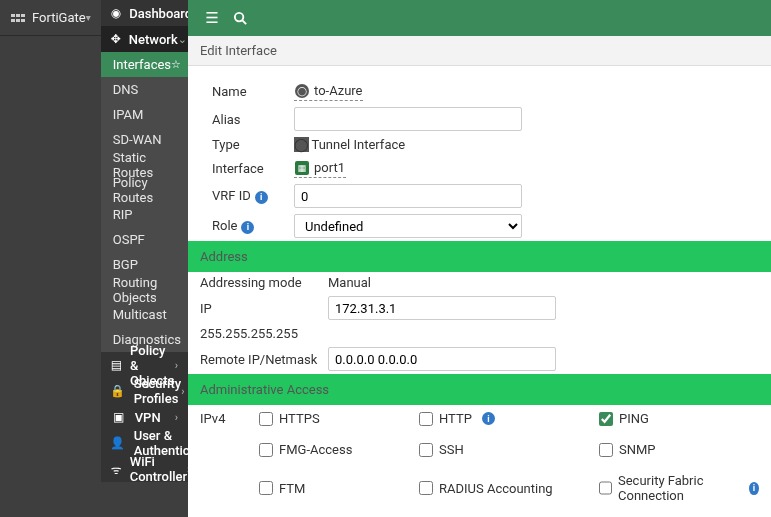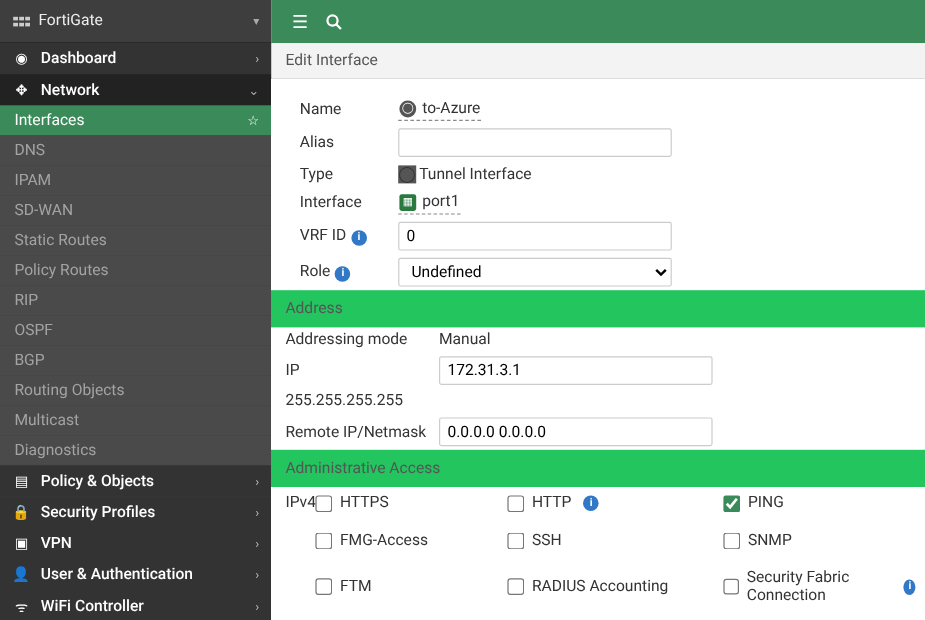--- a/index.html
+++ b/index.html
@@ -1,23 +1,23 @@
 <!DOCTYPE html>
 <html><head>
 <meta charset="utf-8">
 <style>
 *{box-sizing:border-box;margin:0;padding:0;font-family:-apple-system,BlinkMacSystemFont,"Segoe UI",Roboto,Arial,sans-serif}
 body{width:771px;height:517px;overflow:hidden;font-size:13px;color:#333;background:#fff}
 .app{display:flex;height:517px}
-.sidebar{width:226px;background:#3e3e3e;color:#ccc;display:flex;flex-direction:column;overflow:hidden}
+.sidebar{width:188px;background:#3e3e3e;color:#ccc;display:flex;overflow:hidden}
 .brand{height:36px;background:#3e3e3e;display:flex;align-items:center;padding:0 10px;border-bottom:1px solid #2a2a2a;color:#eee}
 .brand svg{margin-right:6px}
 .brand-caret{margin-left:auto;font-size:10px;color:#aaa}
 .nav{flex:1;overflow:auto}
-.nav-item{display:flex;align-items:center;height:26px;padding:0 10px;cursor:pointer;color:#a3a3a3;font-size:13px}
+.nav-item{display:flex;align-items:center;height:26px;padding:0 10px;cursor:pointer;color:#e5e5e5;font-size:13px}
 .nav-item.top{background:#333;color:#fff;font-weight:500}
 .nav-item.sub{padding-left:12px;background:#4a4a4a;height:25px}
 .nav-item.sub.active{background:#3b8b5a;color:#fff}
 .nav-item .ic{width:16px;text-align:center;margin-right:8px;font-size:12px}
 .nav-item .chev{margin-left:auto;font-size:11px;color:#aaa}
 .nav-item.sub.active .chev{color:#fff}
 .main{flex:1;display:flex;flex-direction:column;min-width:0}
 .topbar{height:36px;background:#3b8b5a;display:flex;align-items:center;padding:0 10px;color:#fff}
 .topbar .tbtn{width:28px;height:28px;display:flex;align-items:center;justify-content:center;cursor:pointer;font-size:15px}
 .header{height:30px;background:#f3f3f3;border-bottom:1px solid #ddd;display:flex;align-items:center;padding:0 12px;color:#555}

